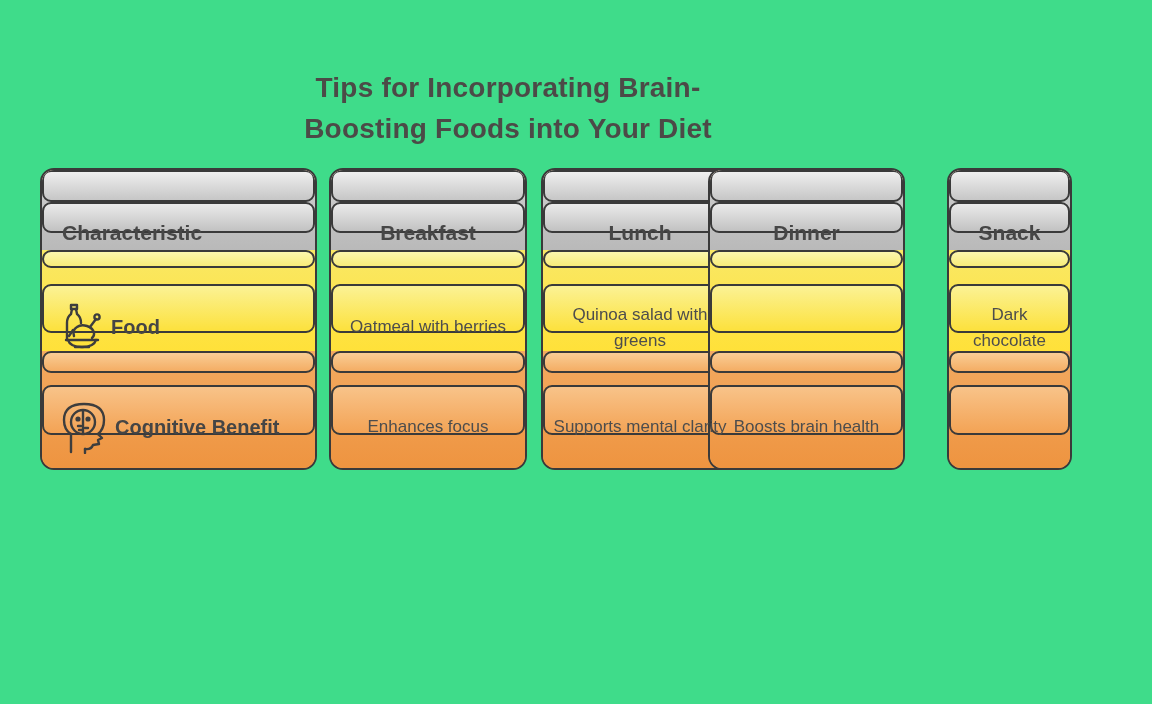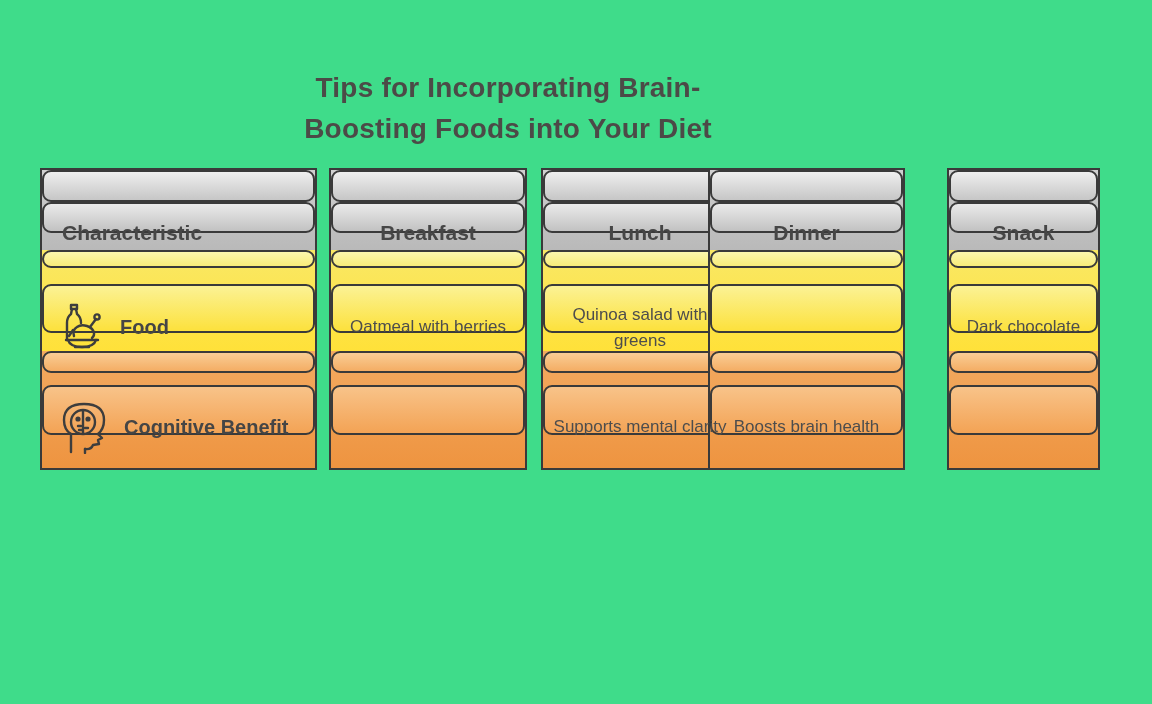--- a/index.html
+++ b/index.html
@@ -19,29 +19,29 @@
     line-height:41px;
     color:#4c4a47;
     white-space:pre-line;
     letter-spacing:0.2px;
   }
   .column{
     position:absolute;
     top:168px;height:302px;
     box-sizing:border-box;
     border:2px solid #3a3a3a;
-    border-radius:0;
+    border-radius:14px;
     overflow:hidden;
     background:#f3aa61;
   }
   .col1{left:40px;width:277px;}
   .col2{left:329px;width:198px;}
   .col3{left:541px;width:198px;}
   .col4{left:708px;width:197px;}
-  .col5{left:947px;width:153px;}
+  .col5{left:947px;width:125px;}
 
   .seg{width:100%;}
   .seg-gray{height:80px;background:linear-gradient(#d0d0d0,#b9b9b9);}
   .seg-yellow{height:101px;background:linear-gradient(#f9e866,#ffe139);}
   .seg-orange{height:117px;background:linear-gradient(#f3aa61,#ee9440);}
 
   .cell{
     box-sizing:border-box;
     width:100%;
     border:2px solid #3a3a3a;
@@ -78,21 +78,21 @@
   .label-col .header-label{
     text-align:left;
     padding-left:20px;
   }
   .label-col .body-label{
     display:flex;
     align-items:center;
     justify-content:flex-start;
     text-align:left;
     padding:0 0 0 18px;
-    gap:16px;
+    gap:7px;
     font-weight:bold;
     font-size:20px;
     color:#454545;
     line-height:22px;
   }
   .icon{flex:0 0 auto;display:block;}
   .icon svg{display:block;stroke:#3d3d3d;fill:none;stroke-width:2.4;stroke-linecap:round;stroke-linejoin:round;}
 </style>
 </head>
 <body>
@@ -161,20 +161,21 @@
     <div class="seg seg-yellow">
       <div class="cell y-thin"></div>
       <div class="cell y-big"></div>
     </div>
     <div class="seg seg-orange">
       <div class="cell o-thin"></div>
       <div class="cell o-big"></div>
     </div>
     <div class="label header-label">Breakfast</div>
     <div class="label body-label food-label">Oatmeal with berries</div>
+    <div class="label body-label benefit-label">Enhances focus</div>
   </div>
 
   <div class="column col3">
     <div class="seg seg-gray">
       <div class="cell g1"></div>
       <div class="cell g2"></div>
     </div>
     <div class="seg seg-yellow">
       <div class="cell y-thin"></div>
       <div class="cell y-big"></div>

